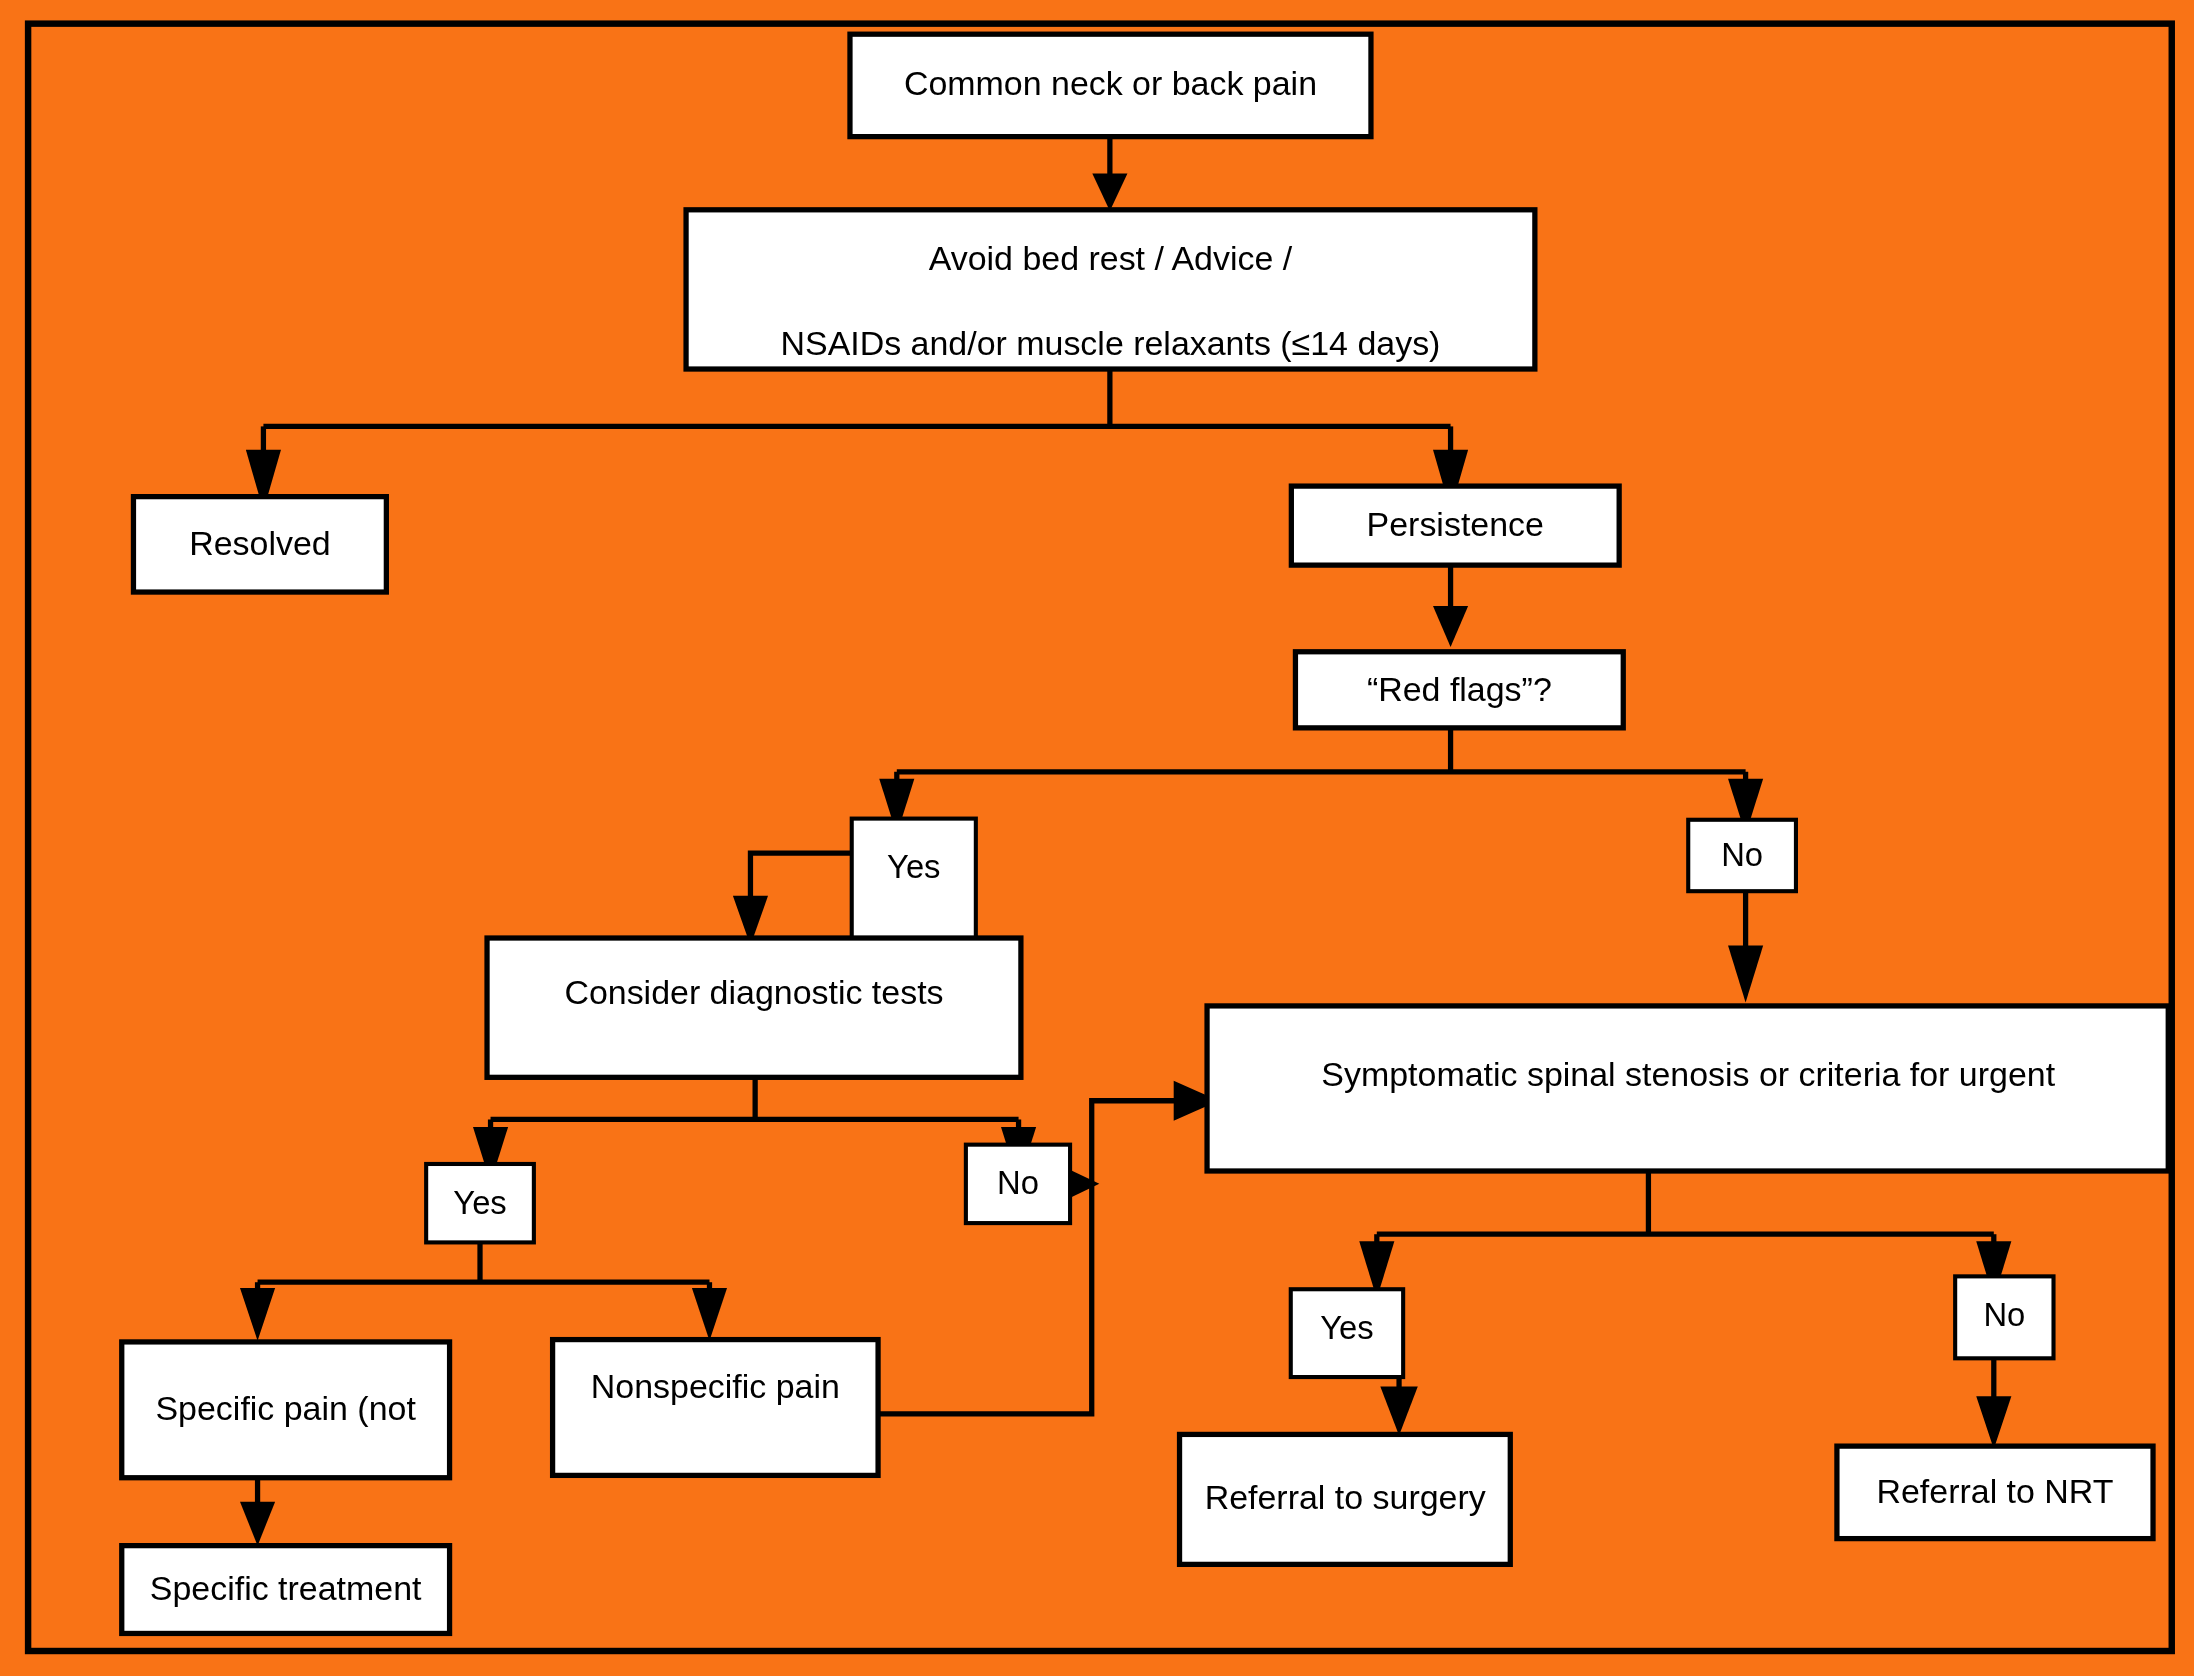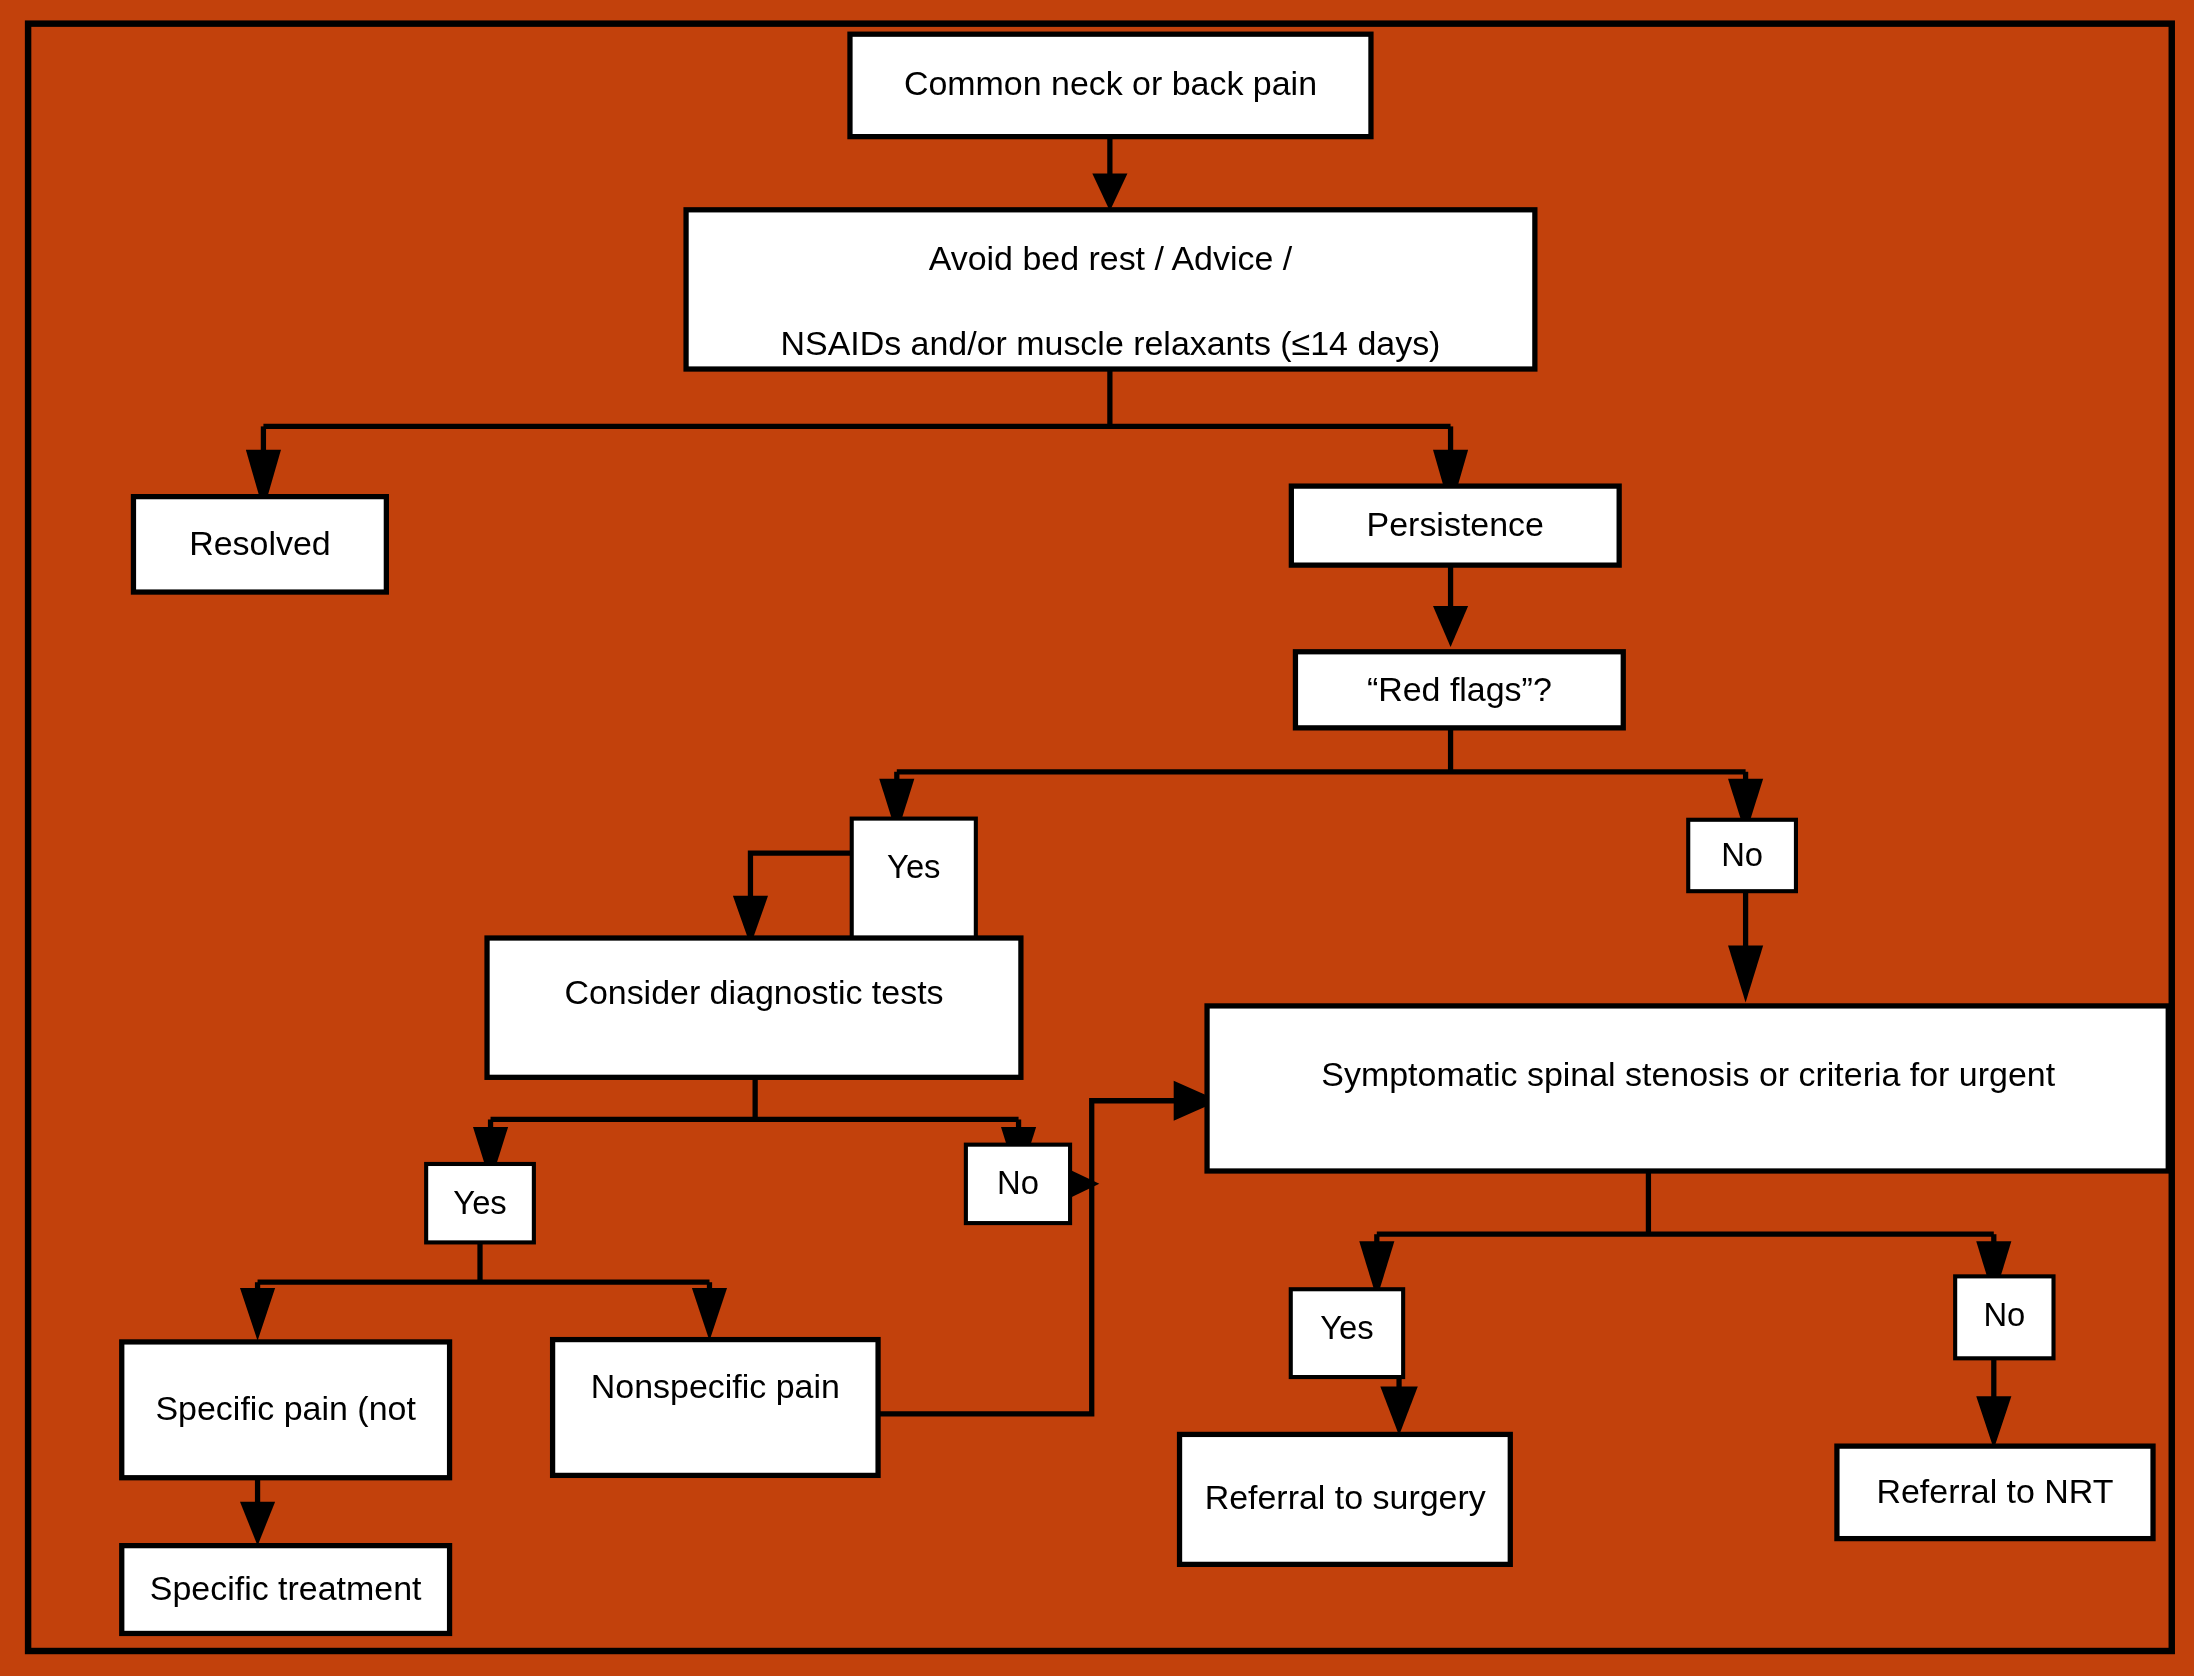--- a/index.html
+++ b/index.html
@@ -9,21 +9,21 @@
   }
   body {
     width: 2194px;
     height: 1677px;
     font-family: "Liberation Sans", sans-serif;
   }
   #flow-root {
     position: relative;
     width: 2194px;
     height: 1677px;
-    background: #c2410c;
+    background: #f97316;
   }
   svg#flow-svg {
     position: absolute;
     top: 0;
     left: 0;
     width: 2194px;
     height: 1677px;
     display: block;
   }
   .node-rect {

